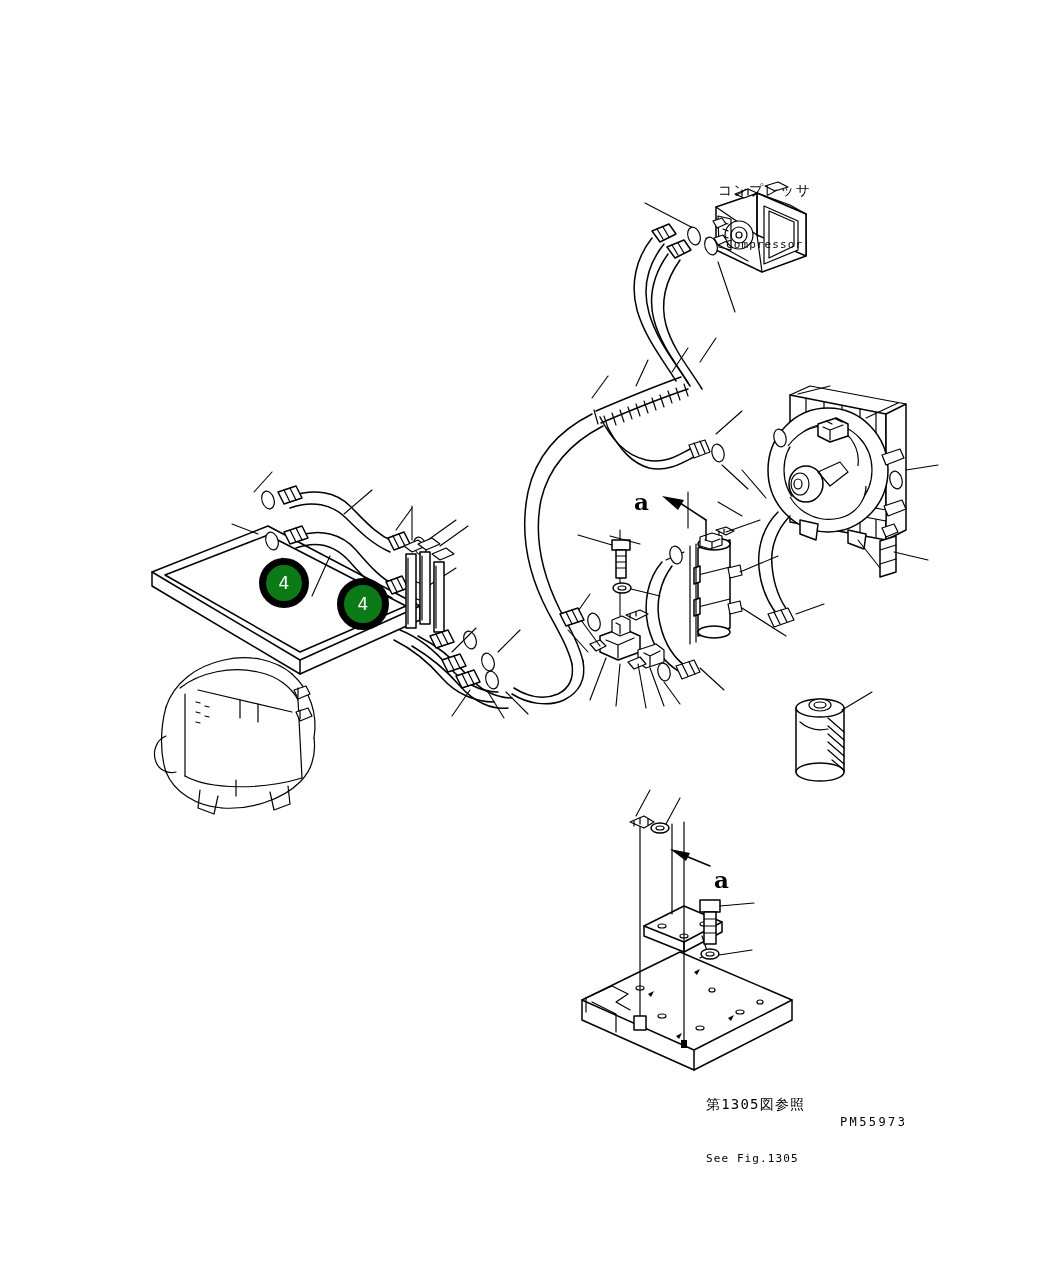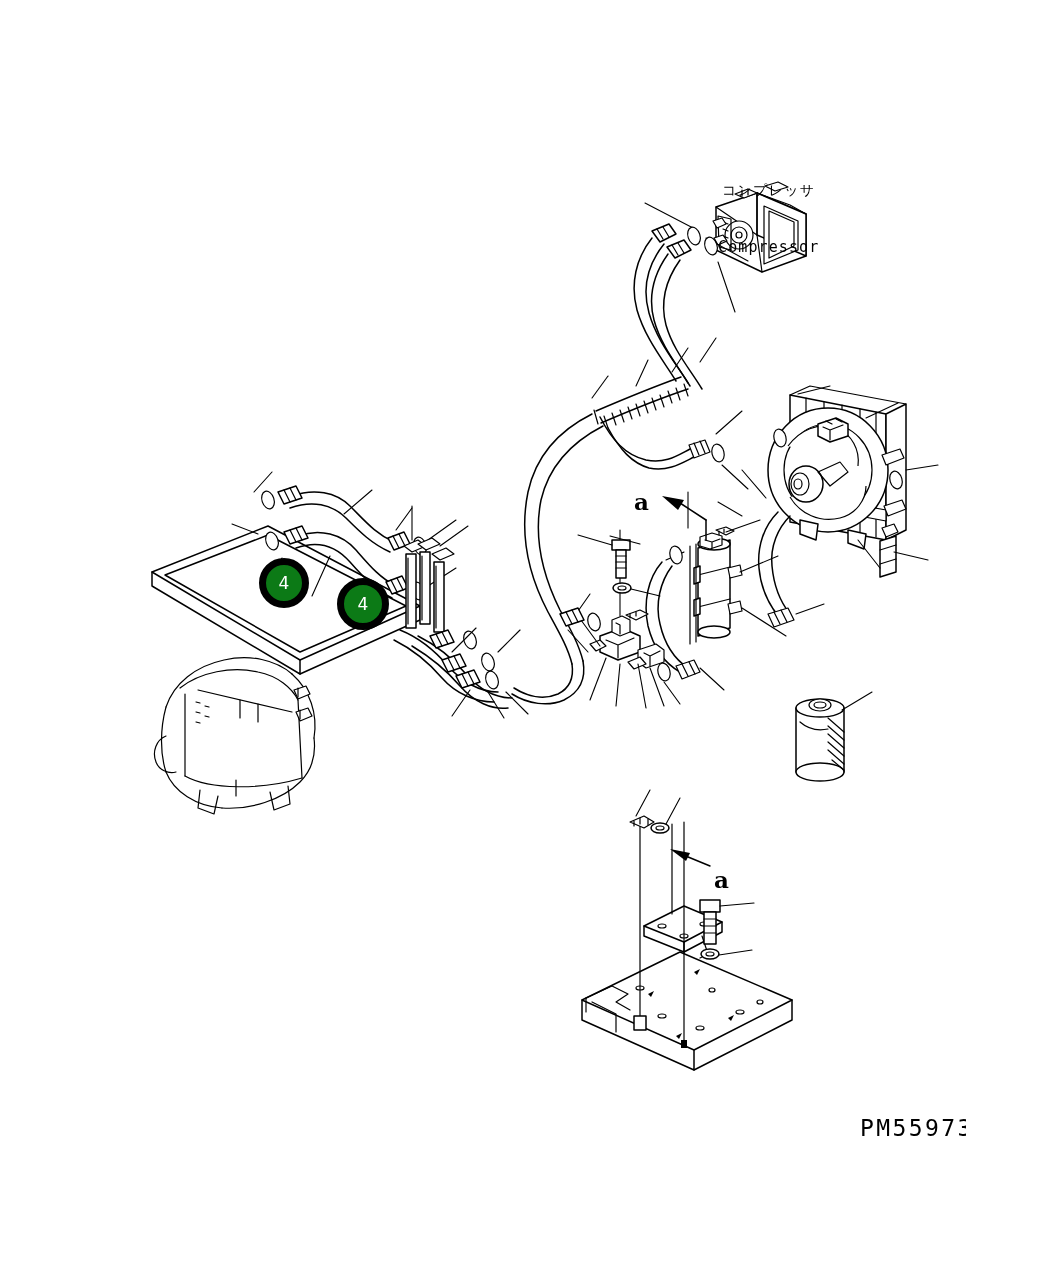--- a/index.html
+++ b/index.html
@@ -19,38 +19,37 @@
   #art{position:absolute;left:0;top:0;width:1062px;height:1282px;}
 
   .lbl{
     position:absolute;
     white-space:pre;
     line-height:1.22;
     color:#000;
     font-family:"DejaVu Sans Mono","Liberation Mono",monospace;
   }
   .lbl .jp{display:block;font-size:14px;letter-spacing:1.2px;}
-  .lbl .en{display:block;font-size:15px;letter-spacing:1.1px;}
+  .lbl .en{display:block;font-size:11px;letter-spacing:1.1px;}
   .lbl.ctr{text-align:center;}
 
   .callout{
     position:absolute;
     font-family:"DejaVu Serif","Liberation Serif",serif;
     font-size:23px;
     font-weight:600;
     color:#000;
     line-height:1;
   }
 
   .code{
     position:absolute;
-    font-size:23px;
+    font-size:12px;
     letter-spacing:2.4px;
     color:#000;
-    margin-left:20px;
   }
 
   .marker{
     position:absolute;
     border-radius:50%;
     display:flex;
     align-items:center;
     justify-content:center;
     box-sizing:border-box;
     color:#ffffff;
@@ -504,20 +503,24 @@
 
   </svg>
 
   <div class="lbl ctr" style="left:718px;top:143px;">
     <span class="jp">コンプレッサ</span>
     <span class="en">Compressor</span>
   </div>
 
 
 
+  <div class="lbl" style="left:706px;top:1057px;">
+    <span class="jp">第1305図参照</span>
+    <span class="en">See Fig.1305</span>
+  </div>
 
   <div class="callout" style="left:634px;top:490px;">a</div>
   <div class="callout" style="left:714px;top:868px;">a</div>
 
   <div class="code" style="left:840px;top:1115px;">PM55973</div>
 
   <div class="marker" id="m0" style="left: 259px; top: 558px; width: 50px; height: 50px; background: rgb(12, 122, 22); border: 7px solid rgb(0, 0, 0);">4</div>
   <div class="marker" id="m1" style="left: 337px; top: 578px; width: 52px; height: 52px; background: rgb(12, 122, 22); border: 7px solid rgb(0, 0, 0);">4</div>
 
 </div>

